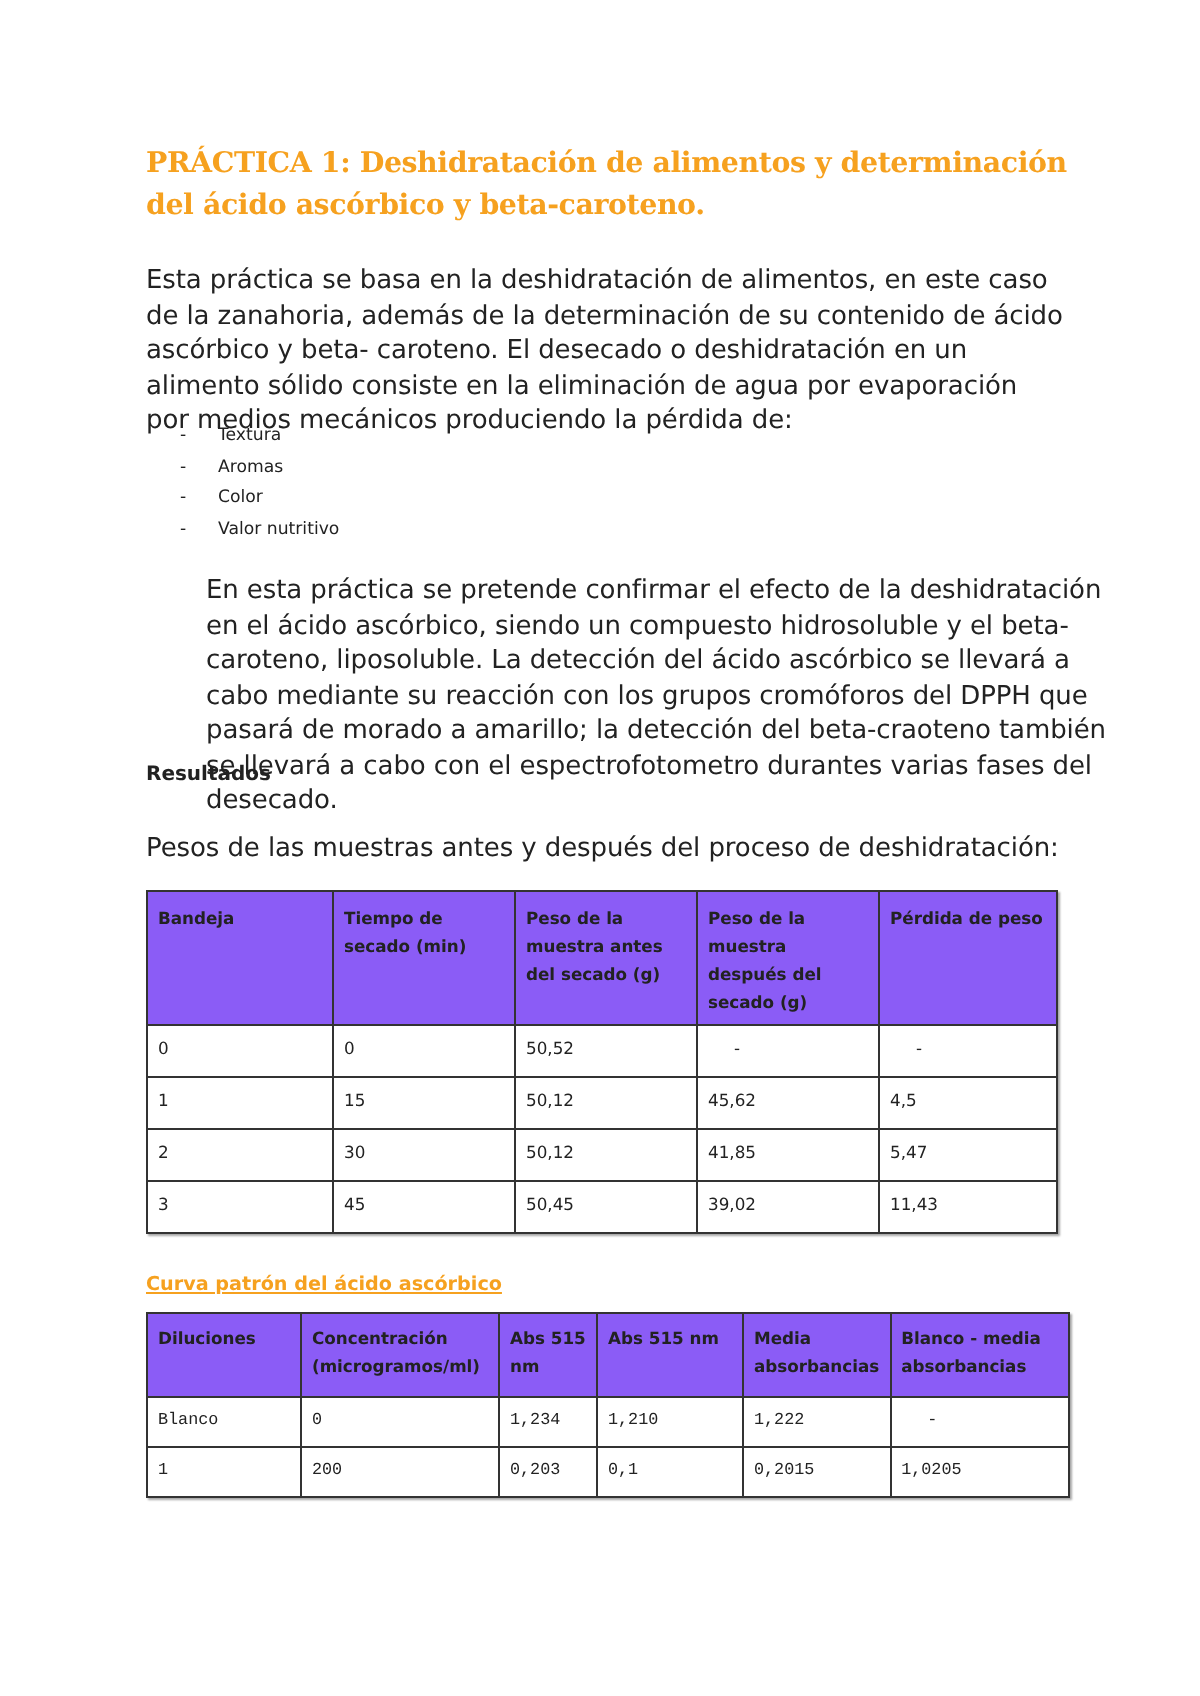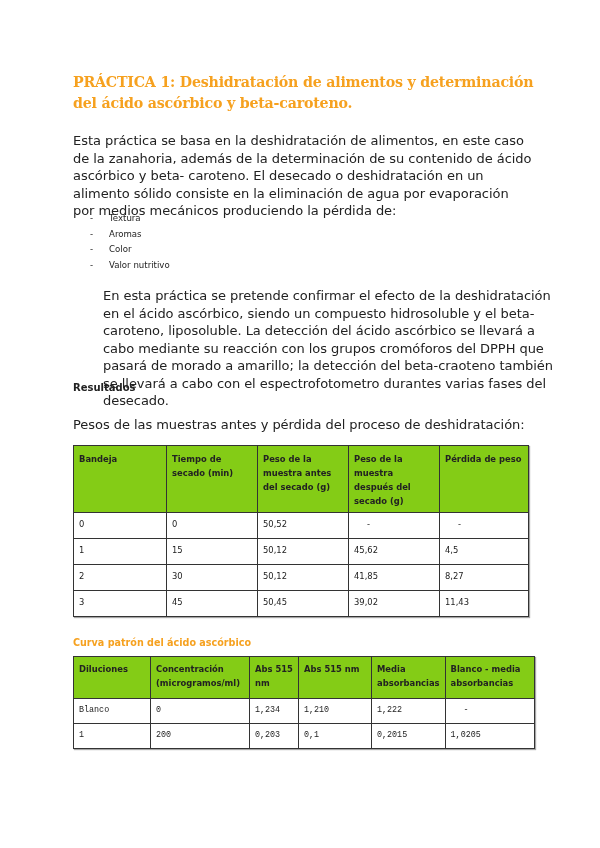--- a/index.html
+++ b/index.html
@@ -12,25 +12,25 @@
   .para { position: absolute; left: 73px; width: 460px; font-size: 13px;
           line-height: 17.5px; color: #222; letter-spacing: -0.05px; }
   .p1 { top: 132px; }
   .list { position: absolute; left: 90px; top: 211px; margin: 0; padding: 0; list-style: none;
           font-size: 8.6px; line-height: 15.7px; }
   .list li { display: flex; }
   .list .dash { width: 19px; }
   .p2 { top: 287px; margin-left: 30px; }
   .h-res { position: absolute; left: 73px; top: 382px; font-weight: bold; font-size: 10px; color: #222; }
   .p3 { top: 416px; }
-  .sub { position: absolute; left: 73px; top: 637px; font-weight: bold; font-size: 9.6px; color: #f6a11f; }
+  .sub { position: absolute; left: 73px; top: 637px; font-weight: bold; font-size: 9.6px; color: #f6a11f; text-decoration: underline; }
   table { position: absolute; border-collapse: collapse; font-size: 8.4px; color: #222;
           box-shadow: 1px 1px 1px rgba(0,0,0,0.35); }
   td, th { border: 1px solid #333; text-align: left; vertical-align: top; padding: 4px 5px; line-height: 14px; font-weight: normal; }
-  th { background: #84cc16; font-weight: bold; }
+  th { background: #8b5cf6; font-weight: bold; }
   .t1 { left: 73px; top: 445px; width: 456px; }
   .t1 th { height: 48px; padding-top: 6px; }
   .t1 td { height: 17px; padding-top: 4px; }
   .t2 { left: 73px; top: 656px; width: 462px; }
   .t2 th { height: 32px; padding-top: 5px; }
   .t2 td { height: 16px; padding-top: 4px; font-family: Liberation Mono, monospace; }
   .center-dash { padding-left: 18px !important; }
 </style>
 </head>
 <body>
@@ -56,21 +56,21 @@
     <li>
         <span class="dash">-</span>
         <span>Valor nutritivo</span>
       </li>
   </ul>
 
   <div class="para p2">En esta práctica se pretende confirmar el efecto de la deshidratación en el ácido ascórbico, siendo un compuesto hidrosoluble y el beta-caroteno, liposoluble. La detección del ácido ascórbico se llevará a cabo mediante su reacción con los grupos cromóforos del DPPH que pasará de morado a amarillo; la detección del beta-craoteno también se llevará a cabo con el espectrofotometro durantes varias fases del desecado.</div>
 
   <div class="h-res">Resultados</div>
 
-  <div class="para p3">Pesos de las muestras antes y pérdida del proceso de deshidratación:</div>
+  <div class="para p3">Pesos de las muestras antes y después del proceso de deshidratación:</div>
 
   <table class="t1">
     <tbody>
         <tr>
       <th style="width:82px">Bandeja</th>
       <th style="width:80px">Tiempo de secado (min)</th>
       <th style="width:80px">Peso de la muestra antes del secado (g)</th>
       <th style="width:80px">Peso de la muestra después del secado (g)</th>
       <th>Pérdida de peso</th>
     </tr>
@@ -86,21 +86,21 @@
       <td>15</td>
       <td>50,12</td>
       <td>45,62</td>
       <td>4,5</td>
     </tr>
     <tr>
       <td>2</td>
       <td>30</td>
       <td>50,12</td>
       <td>41,85</td>
-      <td>8,27</td>
+      <td>5,47</td>
     </tr>
     <tr>
       <td>3</td>
       <td>45</td>
       <td>50,45</td>
       <td>39,02</td>
       <td>11,43</td>
     </tr>
   </tbody>
     </table>

